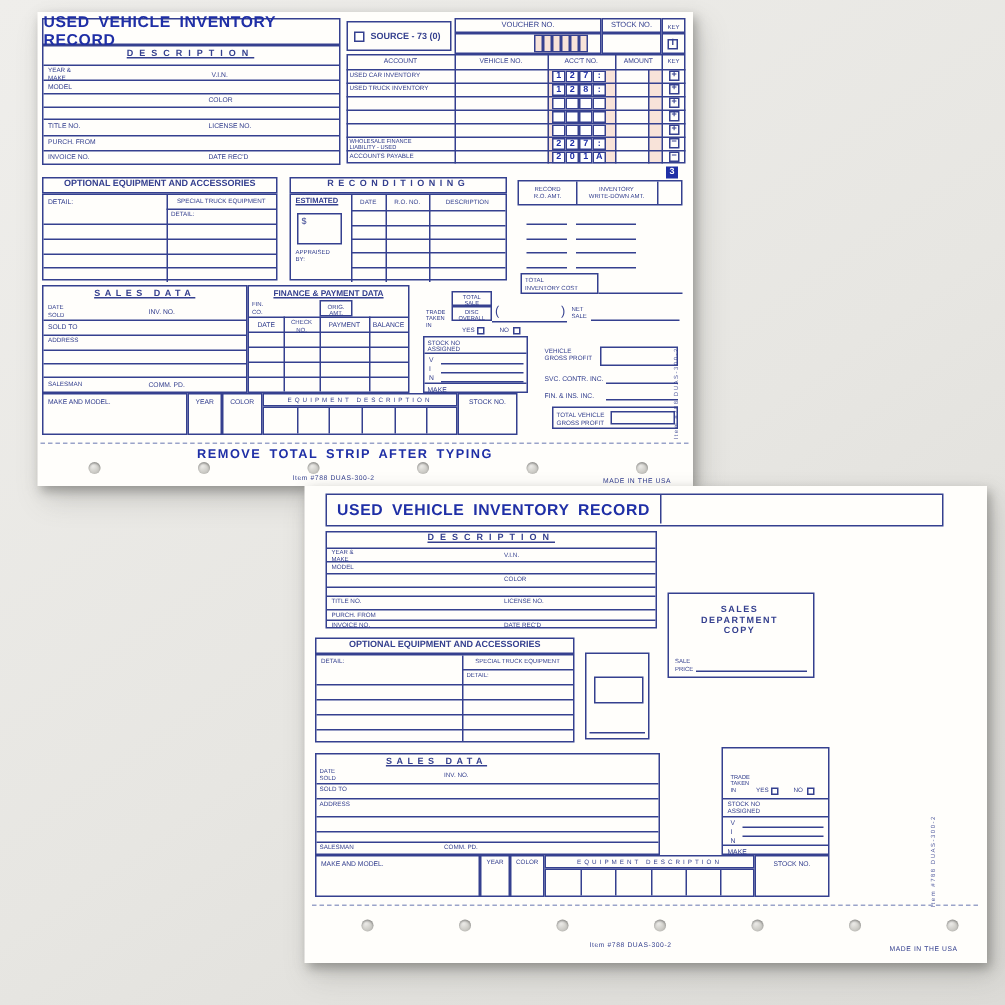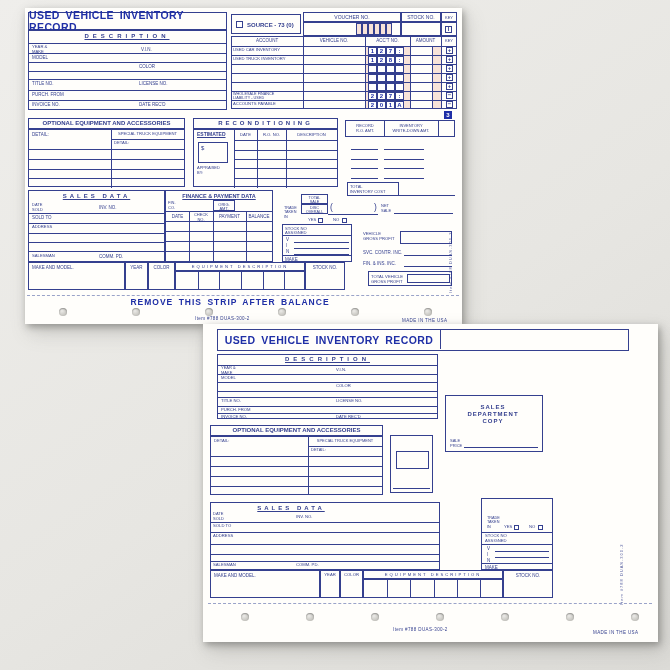--- a/index.html
+++ b/index.html
@@ -338,21 +338,21 @@
       <div class="vl" style="left:22px;top:0;height:17px"></div>
       <div class="vl" style="left:43px;top:0;height:17px"></div>
       <div class="vl" style="left:65px;top:0;height:17px"></div>
       <div class="vl" style="left:87px;top:0;height:17px"></div>
       <div class="vl" style="left:108px;top:0;height:17px"></div>
     </div>
     <div class="bx" style="left:280px;top:254px;width:40px;height:28px">
       <span class="lb f45 ctr" style="left:0;top:2px;width:38px">STOCK NO.</span>
     </div>
     <div class="dash" style="left:2px;top:287px;width:432px"></div>
-    <div class="remove" style="left:60px;top:289px;width:290px">REMOVE THIS STRIP AFTER BALANCE</div>
+    <div class="remove" style="left:60px;top:289px;width:290px">REMOVE TOTAL STRIP AFTER TYPING</div>
     <span class="hole" style="left:34px;top:300px"></span>
     <span class="hole" style="left:107px;top:300px"></span>
     <span class="hole" style="left:180px;top:300px"></span>
     <span class="hole" style="left:253px;top:300px"></span>
     <span class="hole" style="left:326px;top:300px"></span>
     <span class="hole" style="left:399px;top:300px"></span>
     <div class="ftr" style="left:170px;top:308px">Item #788   DUAS-300-2</div>
     <div class="ftr" style="left:377px;top:310px">MADE IN THE USA</div>
     <div class="vert" style="left:423px;top:185px;height:100px">Item #788  DUAS-300-2</div>
   </div>

